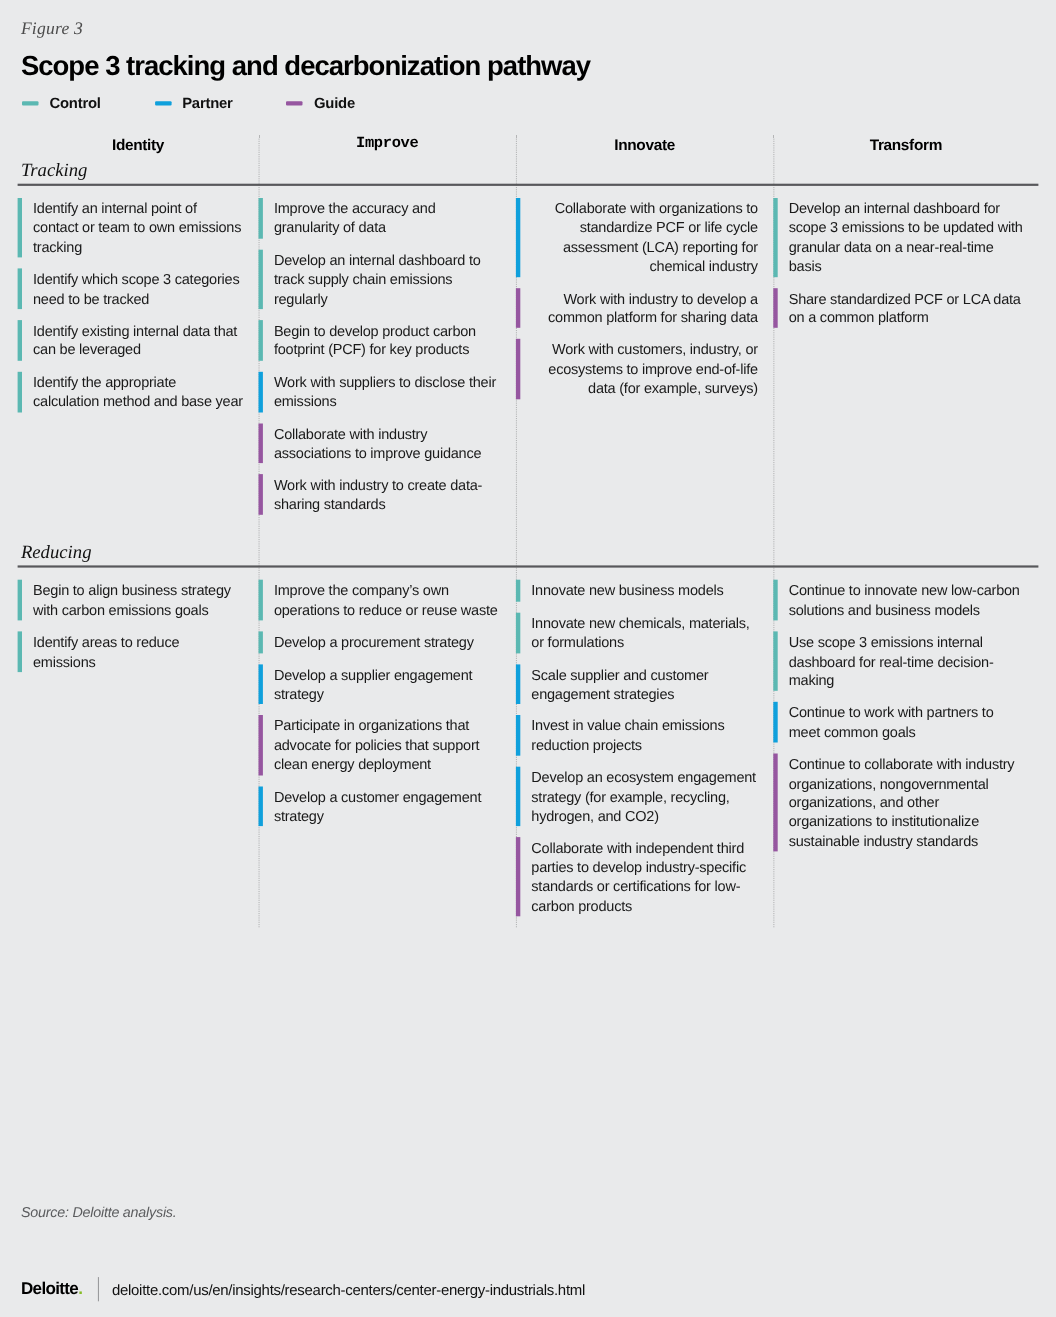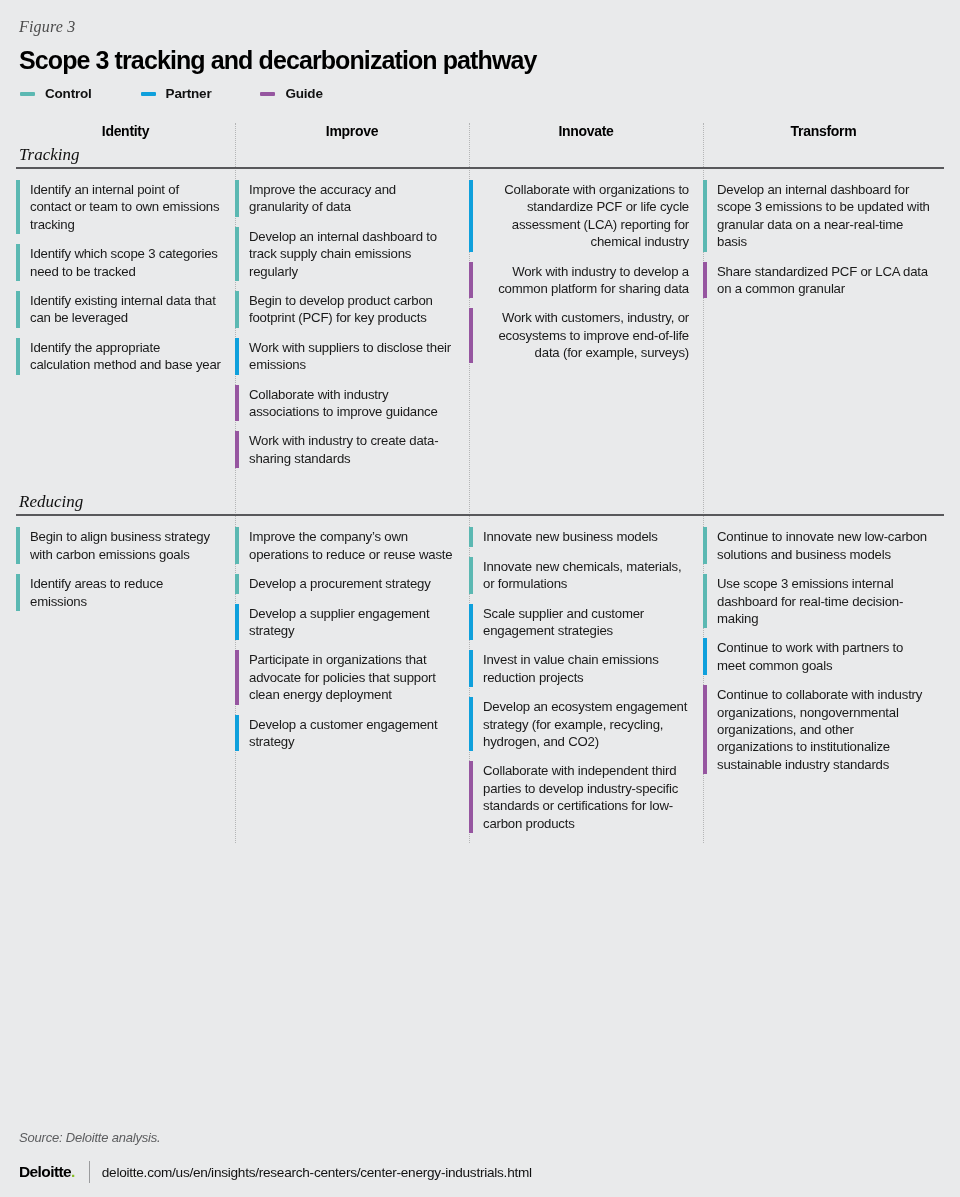--- a/index.html
+++ b/index.html
@@ -174,20 +174,21 @@
     letter-spacing: -0.2px;
     padding-left: 3px;
     padding-top: 10px;
     padding-bottom: 16px;
     font-style: italic;
   }
   .brandline {
     display: flex;
     align-items: center;
     padding-left: 3px;
+    margin-top: 36px;
   }
   .deloitte-logo {
     font-weight: bold;
     font-size: 15.5px;
     letter-spacing: -0.6px;
     color: #000;
   }
   .deloitte-dot {
     color: #86bc25;
     font-weight: bold;
@@ -228,21 +229,21 @@
     </div>
 
   <div class="grid" id="grid">
       <div class="col-rules">
         <div class="col-rule" style="left: 219px;"></div>
         <div class="col-rule" style="left: 453px;"></div>
         <div class="col-rule" style="left: 687px;"></div>
       </div>
     <div class="head-row" id="head-row">
         <div class="head-cell" style="width: 219px;">Identity</div>
-        <div class="head-cell" style="width: 234px;">Improve</div>
+        <div class="head-cell" style="width: 234px; font-family: Liberation Mono, monospace;">Improve</div>
         <div class="head-cell" style="width: 234px;">Innovate</div>
         <div class="head-cell" style="width: 241px;">Transform</div>
       </div>
     <div id="sections-host">
         <div class="section" style="padding-bottom: 14px;">
           <div class="section-title">Tracking</div>
           <div class="section-rule" style="background: rgb(88, 88, 91);"></div>
           <div class="section-body">
             <div class="col" style="width: 219px;">
               <div class="card">
@@ -302,21 +303,21 @@
                 <div class="card-text">Work with customers, industry, or ecosystems to improve end-of-life data (for example, surveys)</div>
               </div>
             </div>
             <div class="col" style="width: 241px;">
               <div class="card">
                 <div class="bar" style="background: rgb(91, 184, 178);"></div>
                 <div class="card-text">Develop an internal dashboard for scope 3 emissions to be updated with granular data on a near-real-time basis</div>
               </div>
               <div class="card">
                 <div class="bar" style="background: rgb(150, 86, 160);"></div>
-                <div class="card-text">Share standardized PCF or LCA data on a common granular</div>
+                <div class="card-text">Share standardized PCF or LCA data on a common platform</div>
               </div>
             </div>
           </div>
         </div>
         <div class="section">
           <div class="section-title">Reducing</div>
           <div class="section-rule" style="background: rgb(88, 88, 91);"></div>
           <div class="section-body">
             <div class="col" style="width: 219px;">
               <div class="card">

